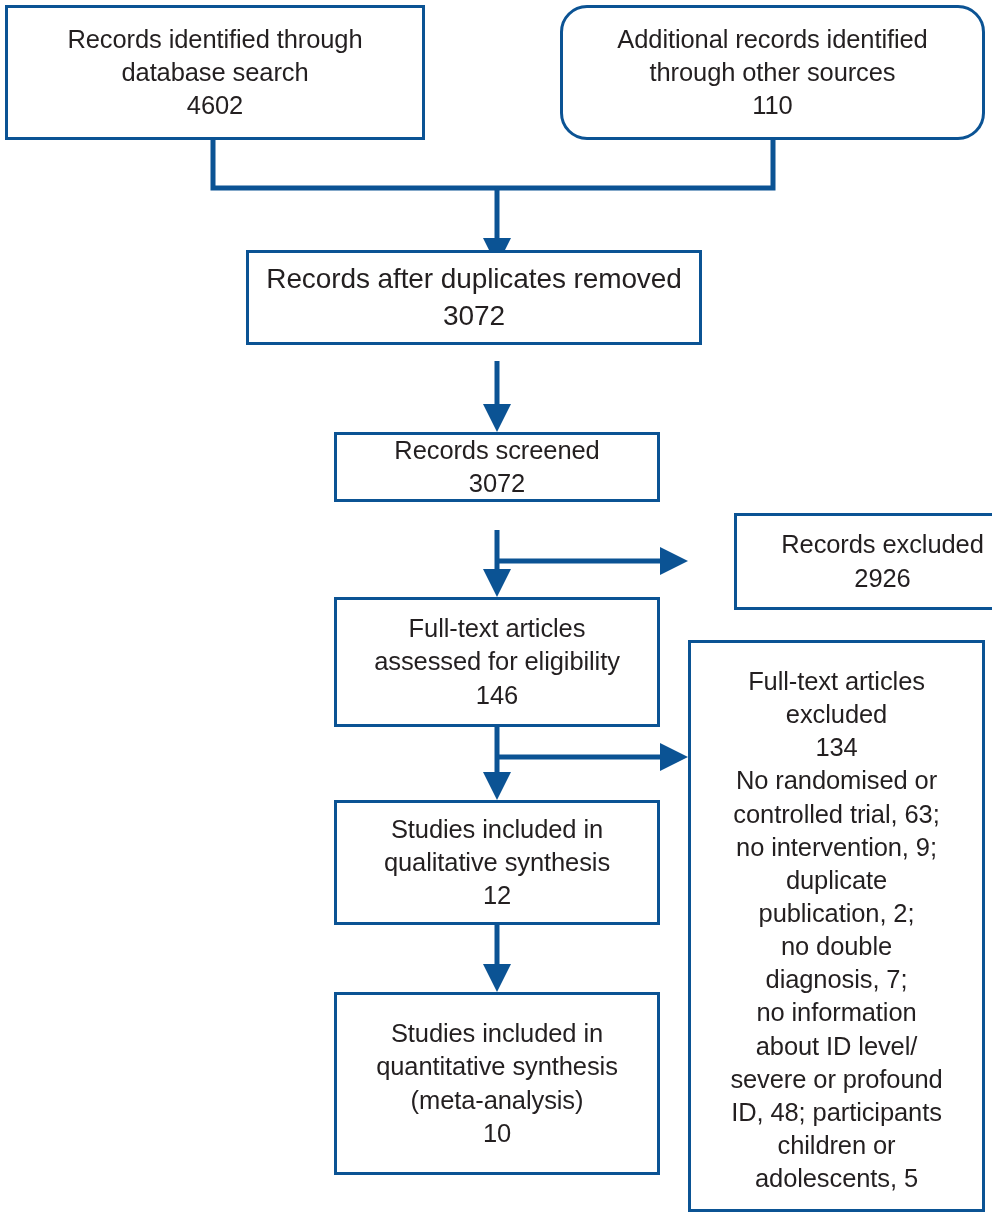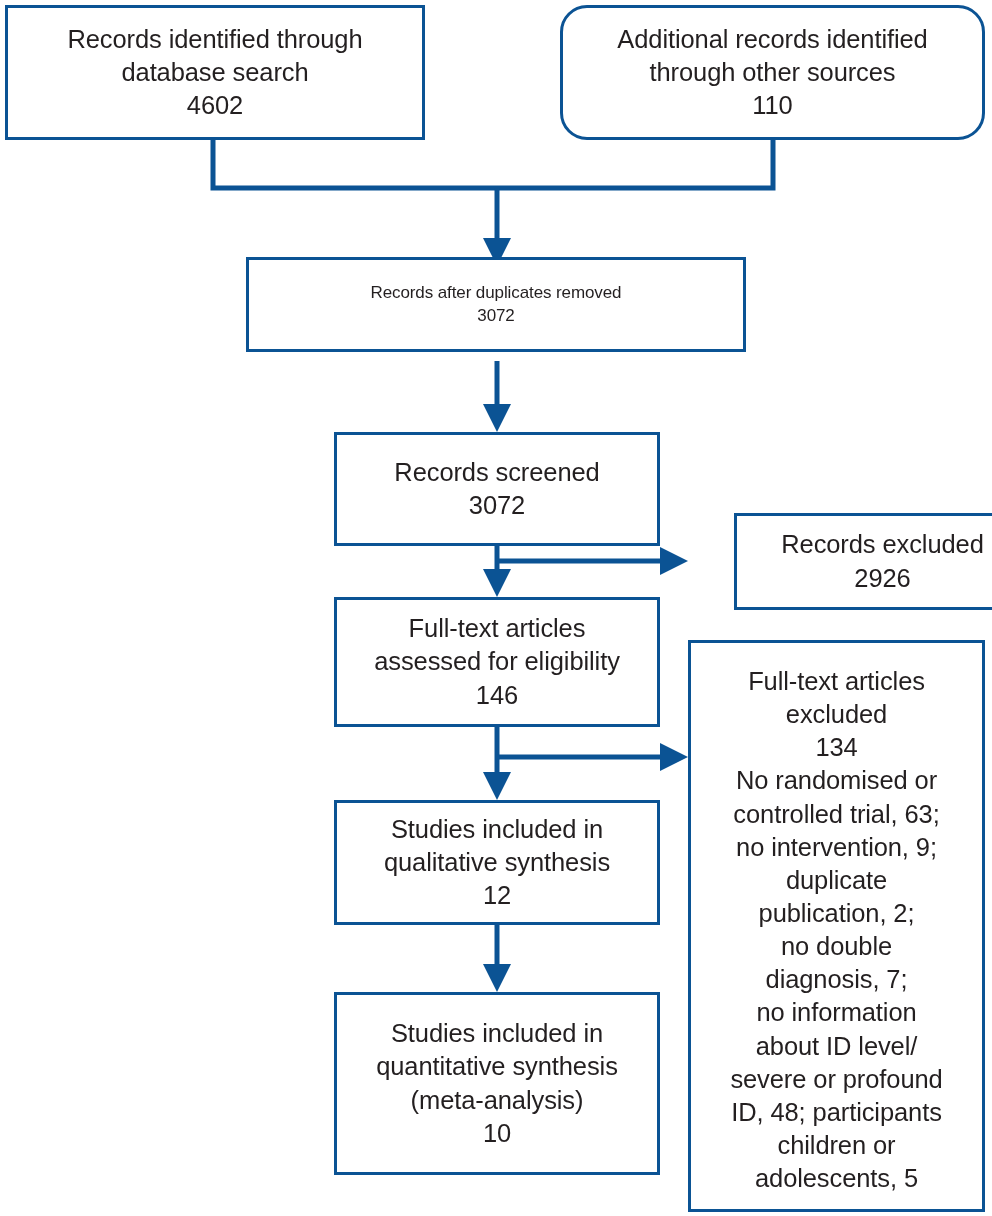--- a/index.html
+++ b/index.html
@@ -48,25 +48,25 @@
     left: 5px;  top: 5px;  width: 420px;  height: 135px;
     font-size: 25.5px;
   }
   #node-other-sources {
     left: 560px; top: 5px; width: 425px; height: 135px;
     font-size: 25.5px;
     border-radius: 27px;
   }
   
   #node-duplicates-removed {
-    left: 246px; top: 257px; width: 500px; height: 95px;
-    font-size: 17px;
+    left: 246px; top: 250px; width: 456px; height: 95px;
+    font-size: 28px;
   }
   #node-records-screened {
-    left: 334px; top: 432px; width: 326px; height: 114px;
+    left: 334px; top: 432px; width: 326px; height: 70px;
     font-size: 25.5px;
   }
   #node-records-excluded {
     left: 688px; top: 513px; width: 297px; height: 97px;
     font-size: 25.5px;
     margin-left: 46px;
   }
   
   #node-fulltext-assessed {
     left: 334px; top: 597px; width: 326px; height: 130px;

